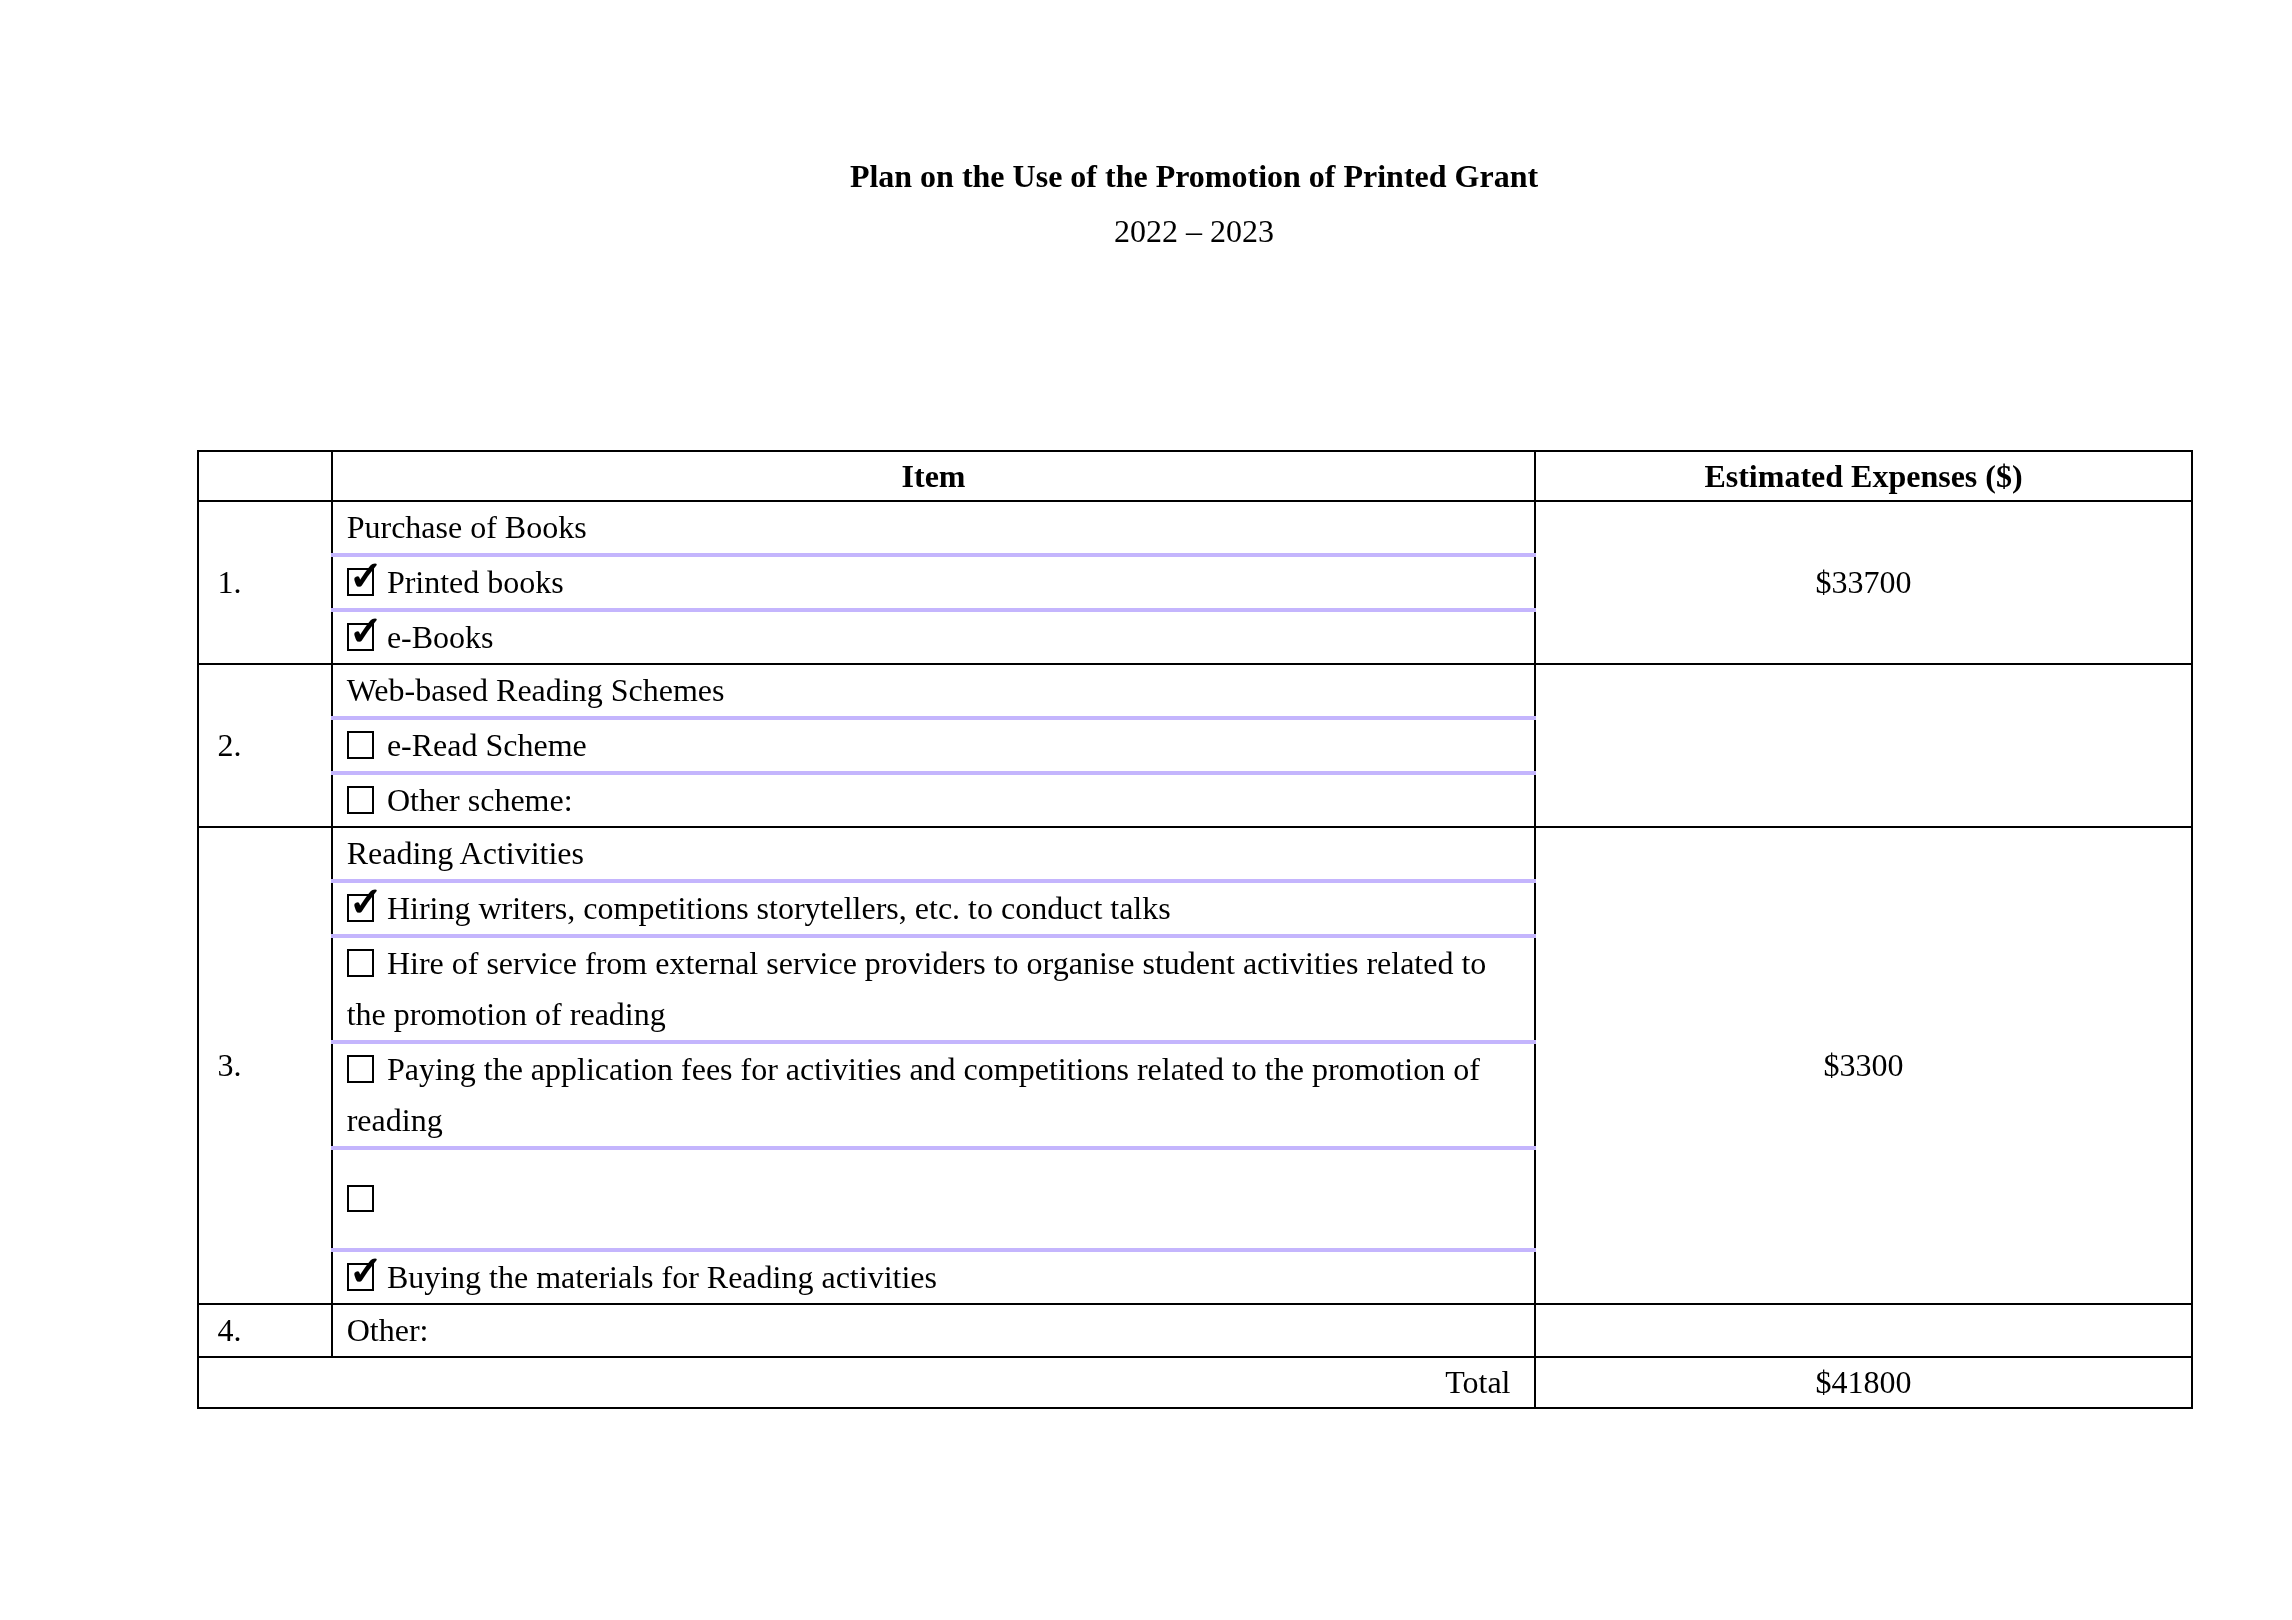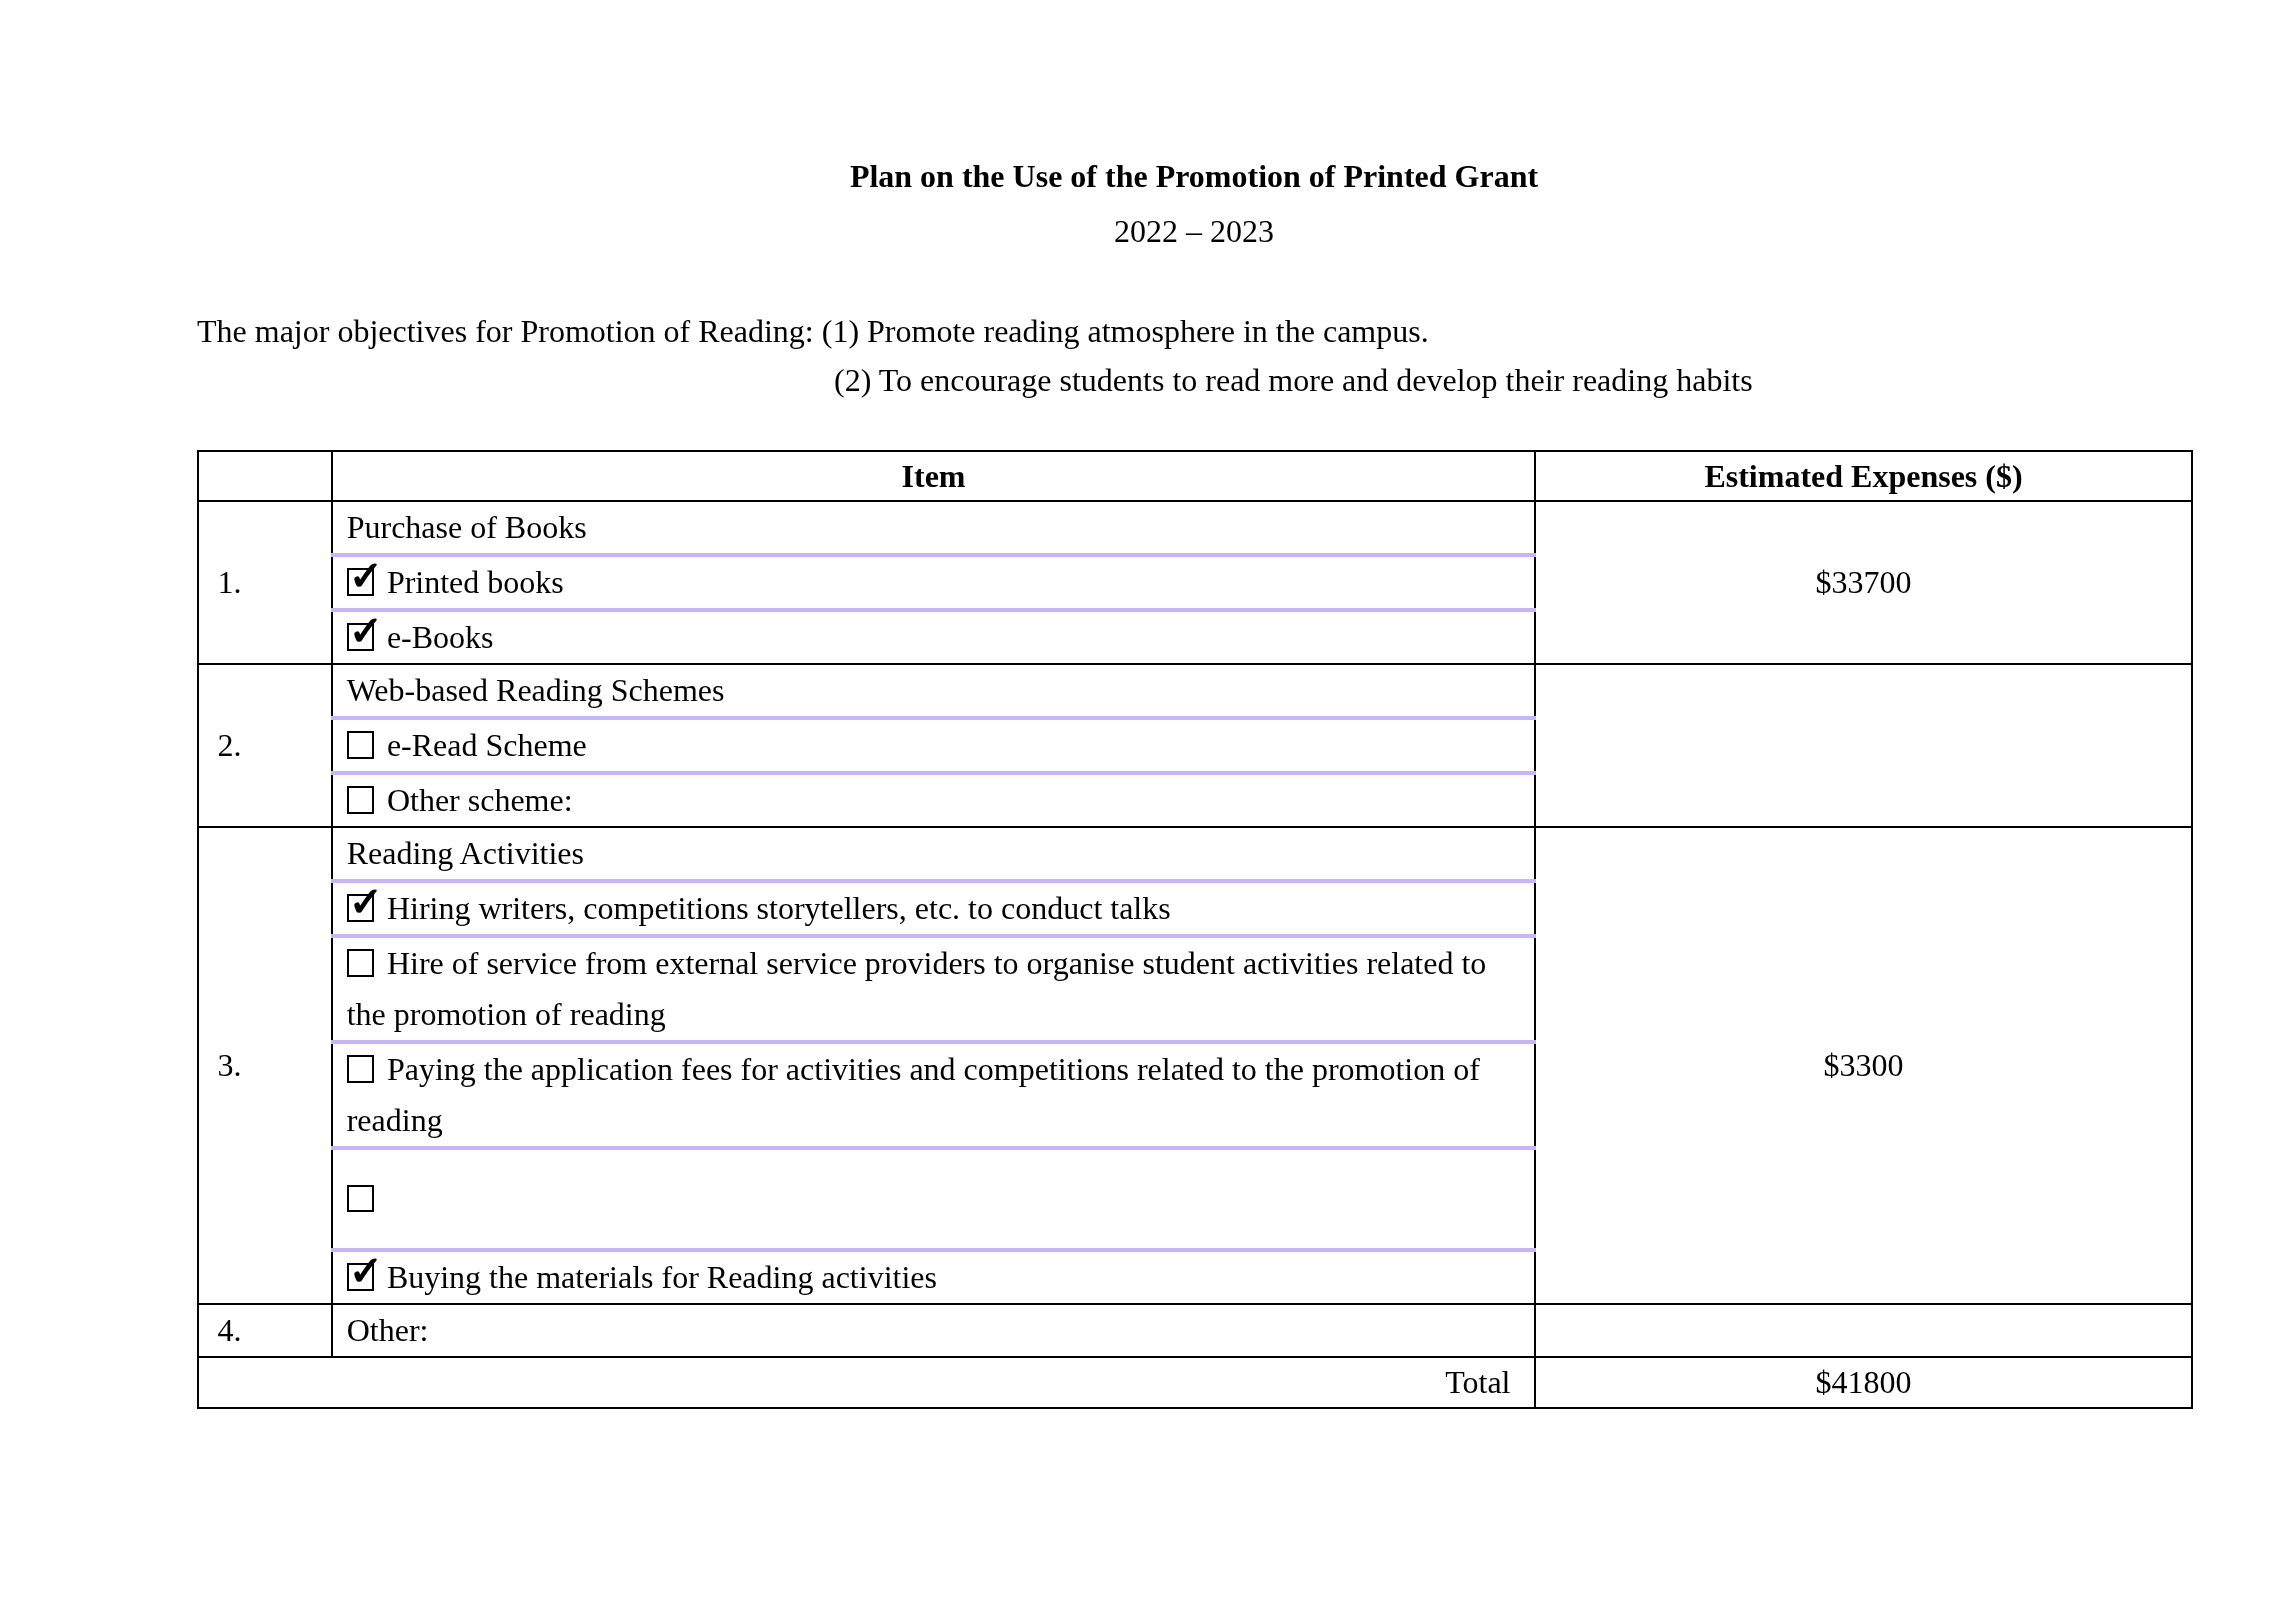--- a/index.html
+++ b/index.html
@@ -82,24 +82,20 @@
   }
 </style>
 </head>
 <body>
 
 <div class="page">
 
   <div class="doc-title">Plan on the Use of the Promotion of Printed Grant</div>
   <div class="doc-subtitle">2022 – 2023</div>
 
-  <div class="objectives">
-    <div class="obj-line1">The major objectives for Promotion of Reading: (1) Promote reading atmosphere in the campus.</div>
-    <div class="obj-line2">(2) To encourage students to read more and develop their reading habits</div>
-  </div>
 
   <table class="grant-table">
     <colgroup>
         <col class="c1">
         <col class="c2">
         <col class="c3">
       </colgroup>
 
     <tbody>
         <tr class="hrow">

